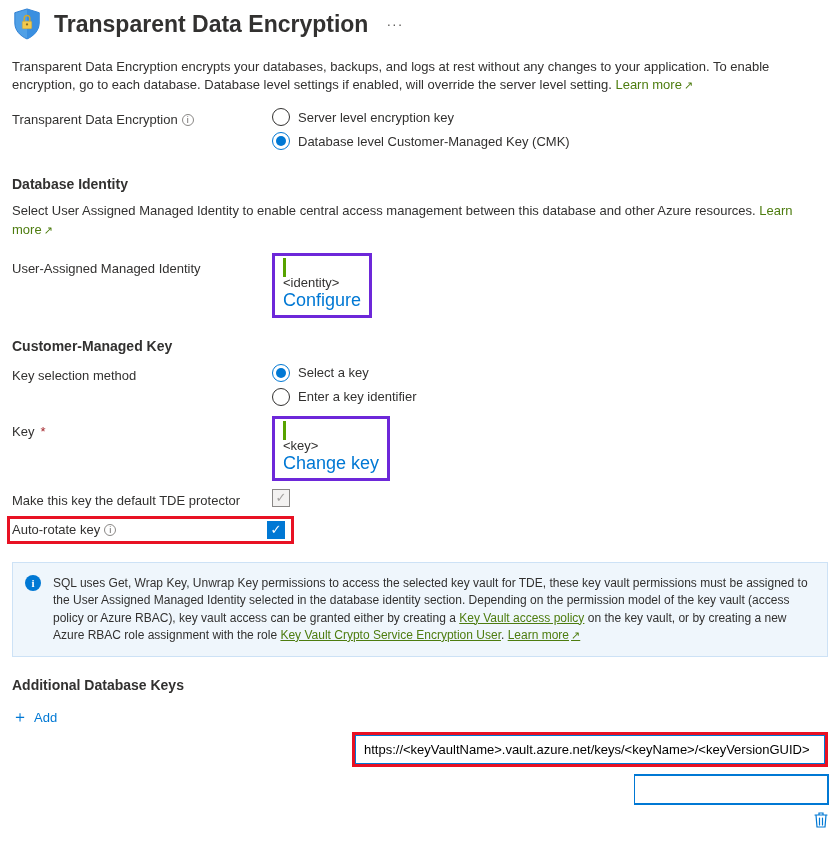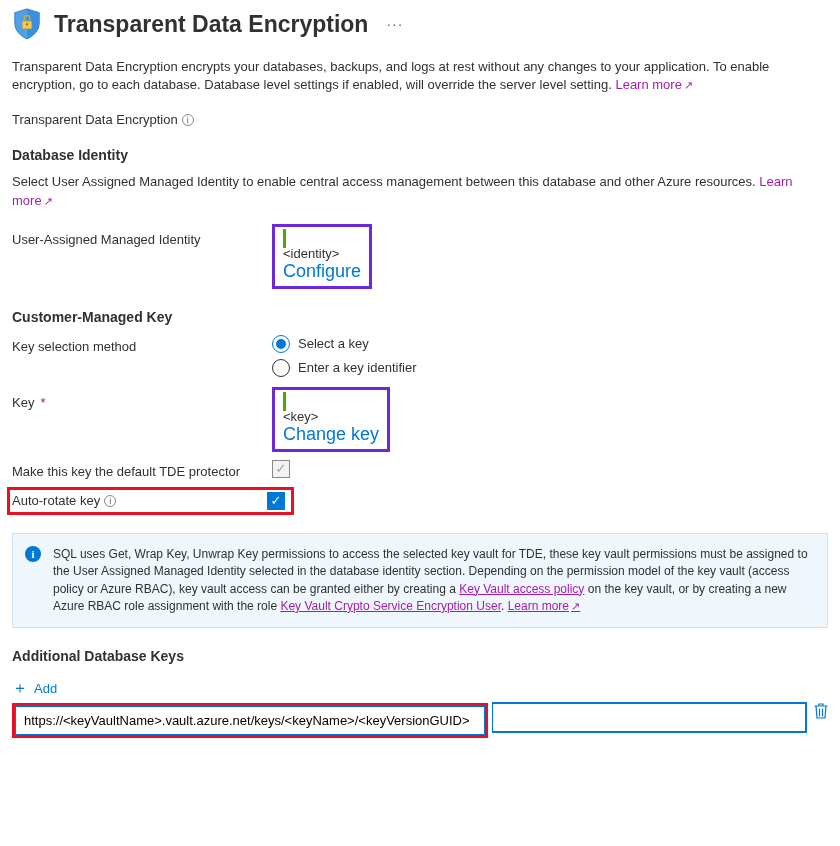--- a/index.html
+++ b/index.html
@@ -15,21 +15,21 @@
   .header {
     display: flex;
     align-items: center;
     gap: 12px;
     margin-bottom: 18px;
   }
   .shield-icon { width: 30px; height: 32px; flex-shrink: 0; }
   .title { font-size: 23px; font-weight: 600; color: #323130; }
   .ellipsis { color: #605e5c; font-size: 14px; letter-spacing: 1px; padding-left: 6px; cursor: pointer;}
   .desc { margin: 6px 0 14px 0; line-height: 1.4; }
-  a { color: #a21caf; text-decoration: none; }
+  a { color: #4d7c0f; text-decoration: none; }
   .ext-icon { font-size: 11px; margin-left: 2px; vertical-align: 0; }
   .row {
     display: flex;
     align-items: flex-start;
     margin-bottom: 8px;
   }
   .label-col {
     width: 260px;
     flex-shrink: 0;
     padding-top: 4px;
@@ -105,21 +105,21 @@
     position: absolute; left: 12px; top: 12px;
     width: 16px; height: 16px;
   }
   .info-panel a { text-decoration: underline; }
   .add-btn {
     display: inline-flex; align-items: center; gap: 6px;
     color: #0078d4; cursor: pointer; padding: 4px 0;
   }
   .plus { font-size: 16px; font-weight: 300; }
   .key-url-row {
-    display: flex; align-items: flex-start; gap: 8px;
+    display: flex; align-items: flex-end; gap: 8px; flex-direction: column;
   }
   .key-url-input {
     flex: 1;
     border: 1px solid #0078d4;
     outline: 1px solid #0078d4;
     padding: 6px 8px;
     font-family: inherit; font-size: 13px;
   }
   .trash { color: #0078d4; cursor: pointer; font-size: 16px; }
   .red-wrap { border: 3px solid #e81123; display: inline-block; }
@@ -156,20 +156,30 @@
   <span>Transparent Data Encryption encrypts your databases, backups, and logs at rest without any changes to your application. To enable encryption, go to each database. Database level settings if enabled, will override the server level setting.</span>
   <a href="#"><span>Learn more</span><span class="ext-icon">↗</span></a>
 </div>
 
 
 <div class="row">
   <div class="label-col">
     <span>Transparent Data Encryption</span>
     <span class="info-circle">i</span>
   </div>
+  <div class="value-col">
+    <div class="radio-item">
+      <span class="radio"></span>
+      <span>Server level encryption key</span>
+    </div>
+    <div class="radio-item">
+      <span class="radio selected"></span>
+      <span>Database level Customer-Managed Key (CMK)</span>
+    </div>
+  </div>
 </div>
 
 
 <div class="section-heading">Database Identity</div>
 <div class="section-desc">
   <span>Select User Assigned Managed Identity to enable central access management between this database and other Azure resources.</span>
   <a href="#"><span>Learn more</span><span class="ext-icon">↗</span></a>
 </div>
 
 <div class="row">

